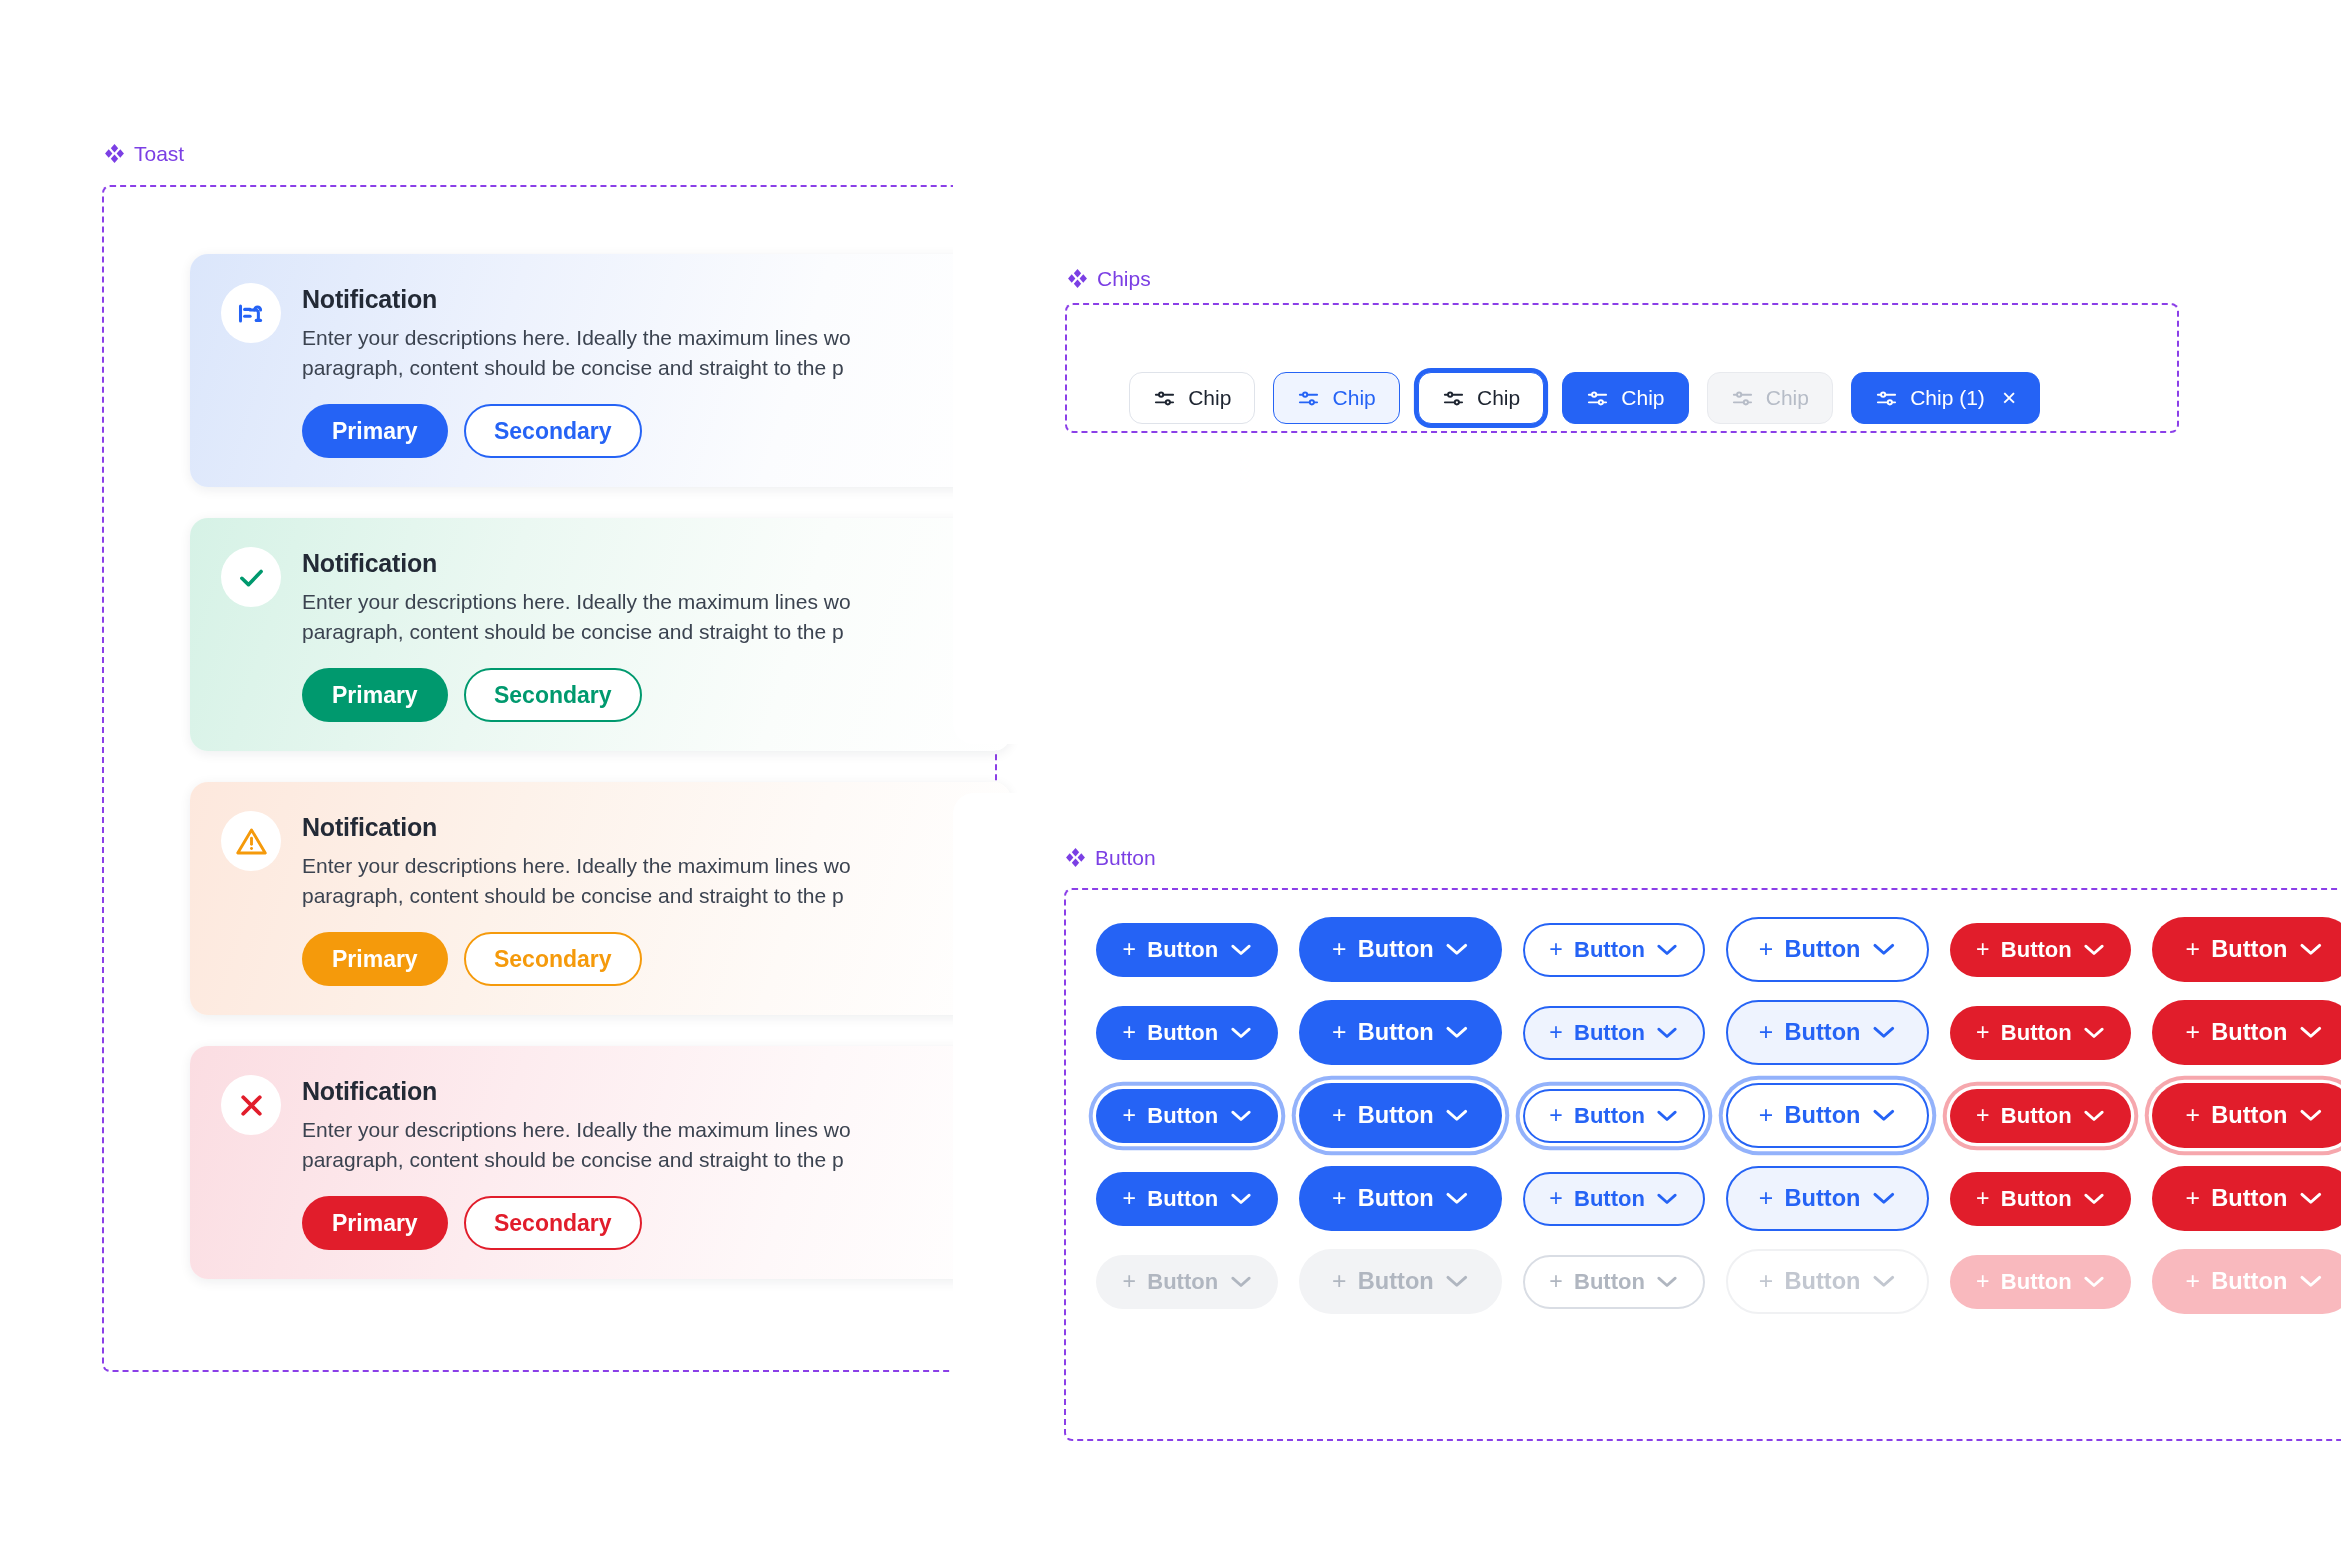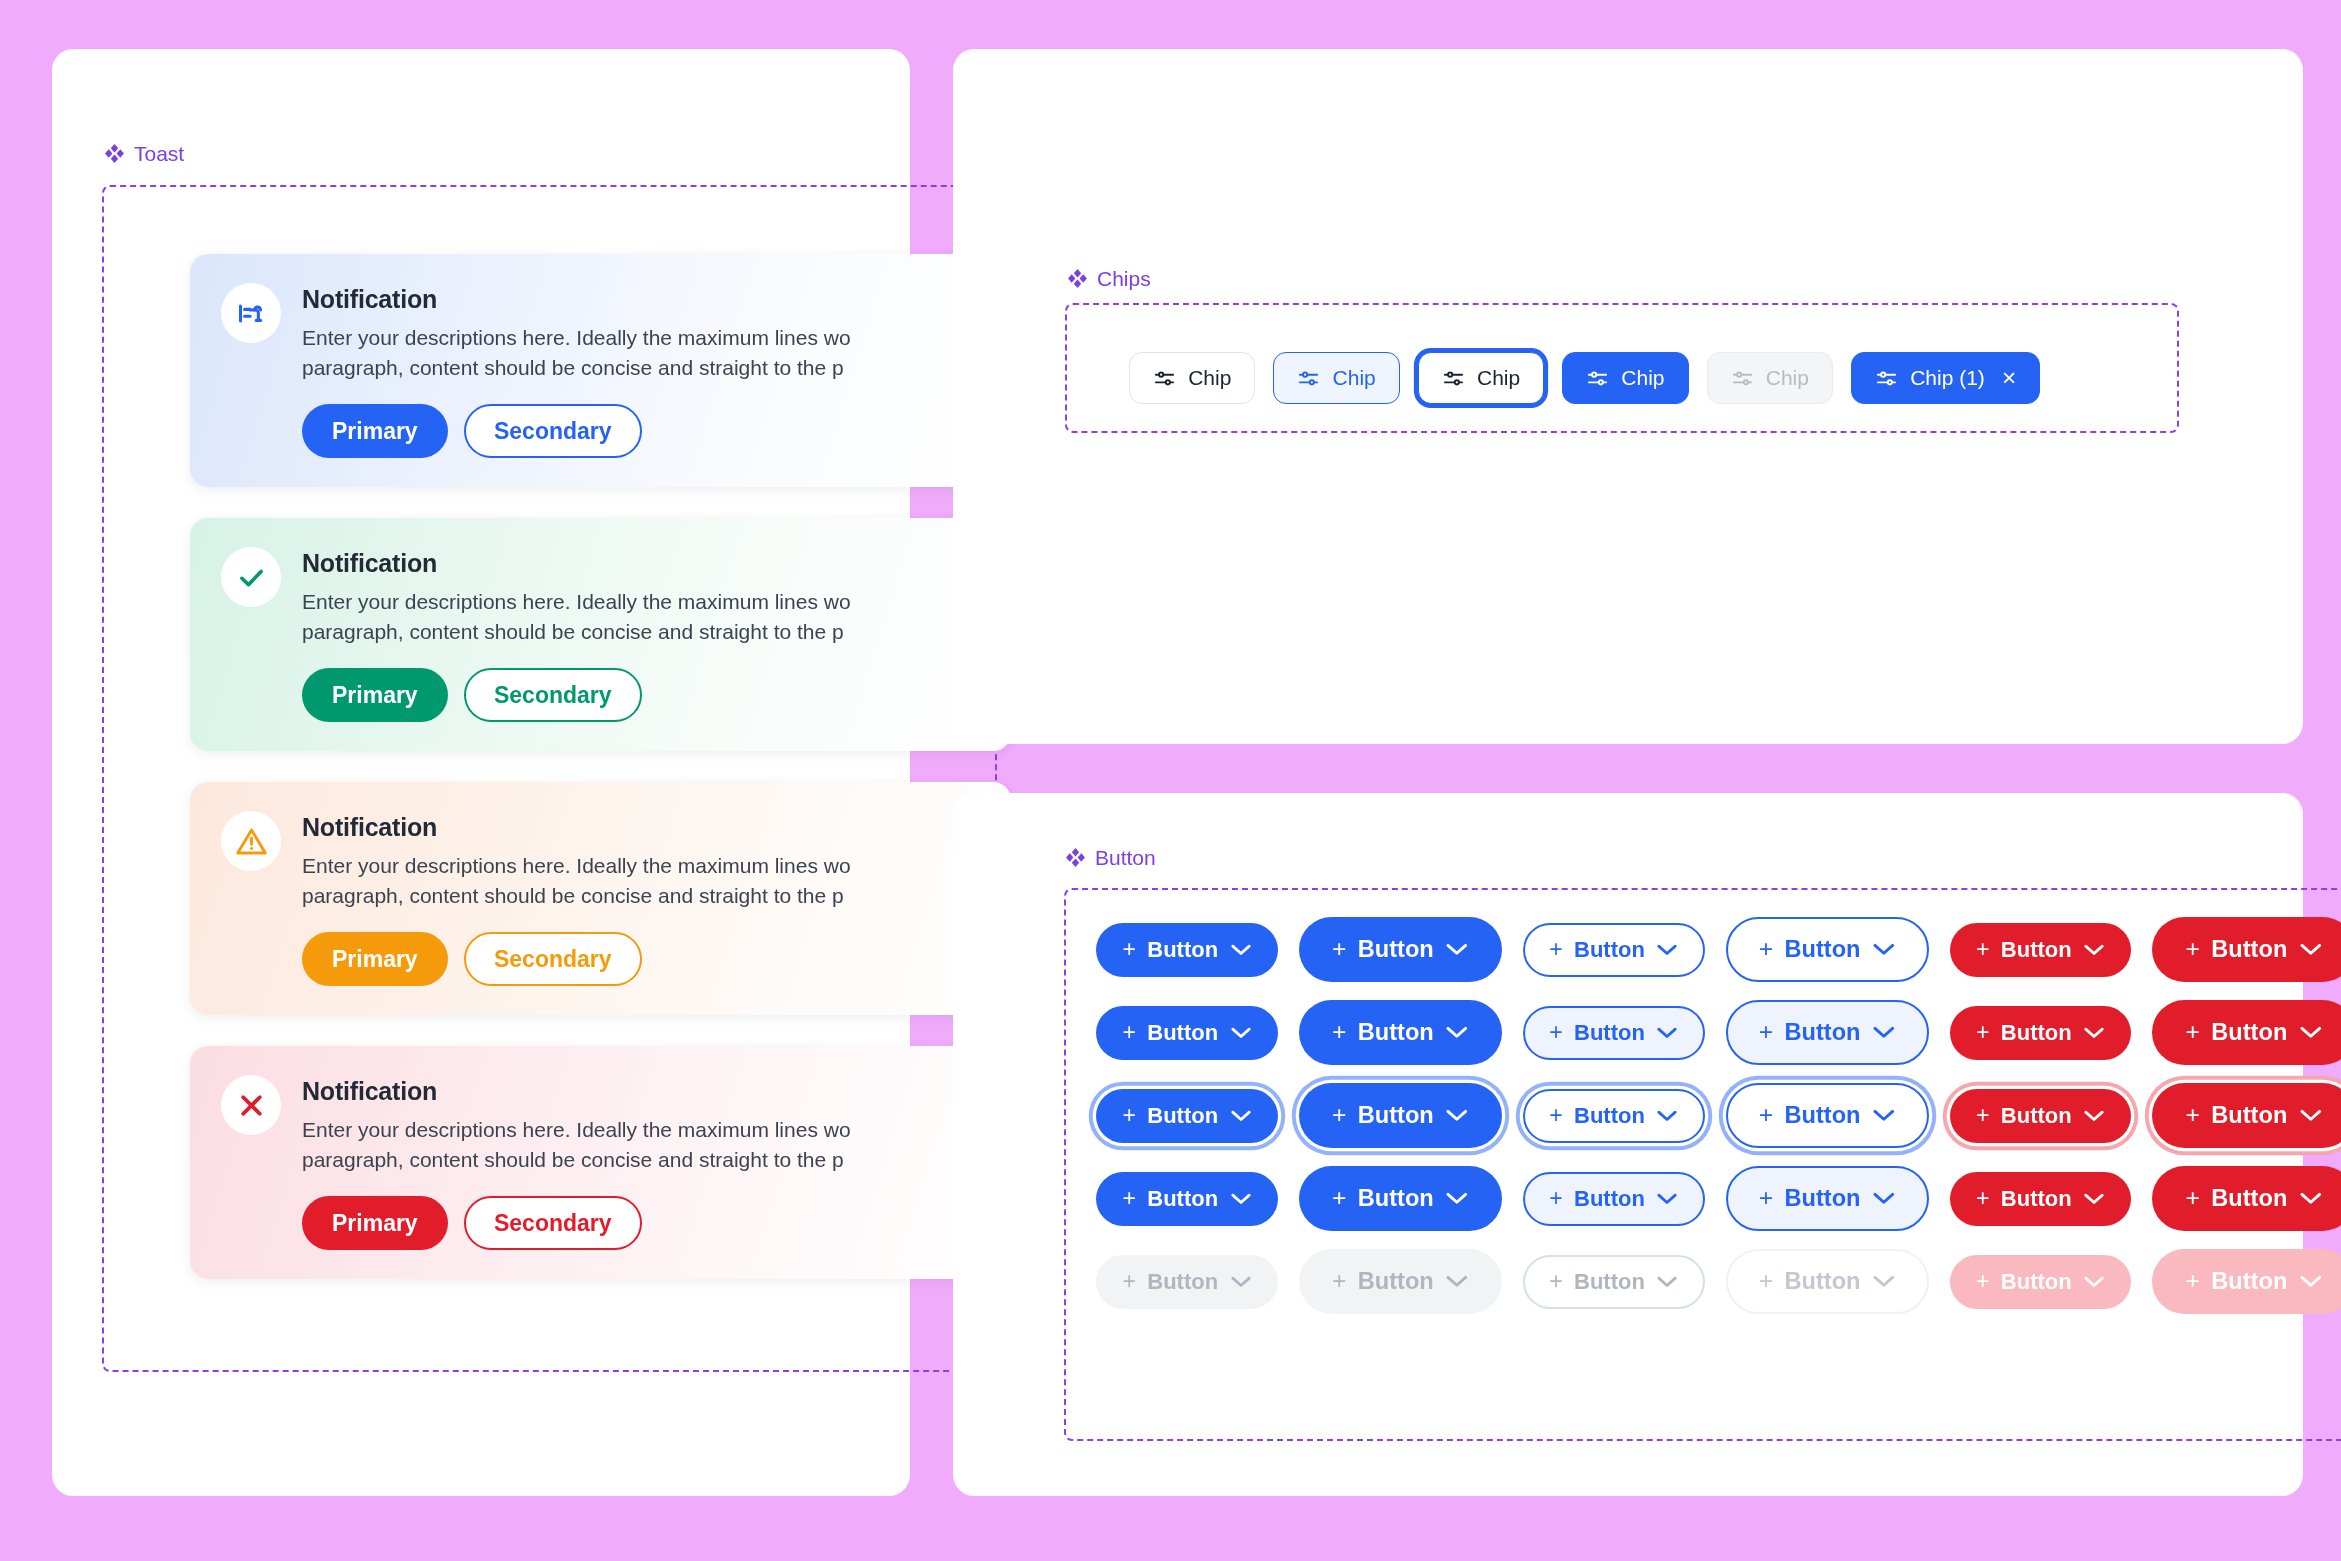--- a/index.html
+++ b/index.html
@@ -9,21 +9,21 @@
     height: 1561px;
     background: #e2e4e9;
     font-family: "Liberation Sans", sans-serif;
     overflow: hidden;
   }
 
   .canvas {
     position: relative;
     width: 2342px;
     height: 1561px;
-    background: #f0abfc;
+    background: #ffffff;
   }
 
   
   .panel {
     position: absolute;
     background: #ffffff;
     border-radius: 21px;
     overflow: hidden;
   }
   #panel-toast  { left: 52px;  top: 49px;  width: 858px; height: 1447px; }
@@ -138,21 +138,21 @@
   .pill.warning-outline { border-color: #f59a0b; color: #f59a0b; }
   .pill.error-outline   { border-color: #e11d2b; color: #e11d2b; }
 
   
   #chips-label { left: 1067px; top: 268px; }
   #chips-frame { left: 1065px; top: 303px; width: 1114px; height: 130px; }
 
   .chips-row {
     position: absolute;
     left: 1129px;
-    top: 352px;
+    top: 372px;
     display: flex;
     align-items: center;
     gap: 18px;
   }
   .chip {
     display: inline-flex;
     align-items: center;
     gap: 12.2px;
     height: 52px;
     padding: 0 23px;

